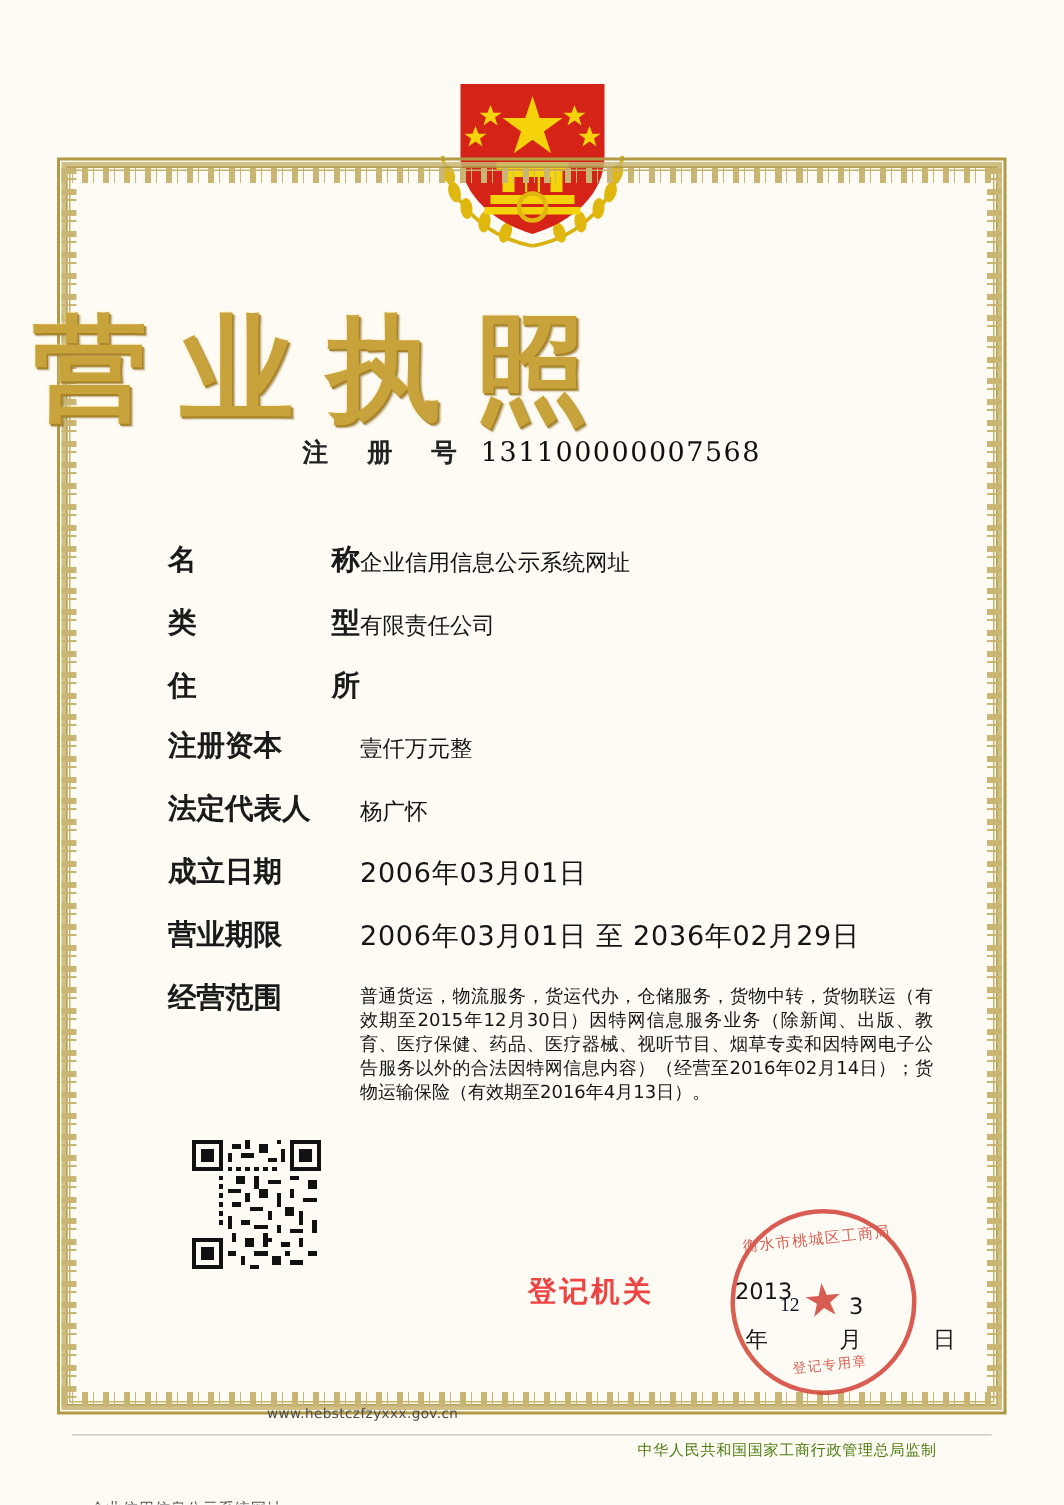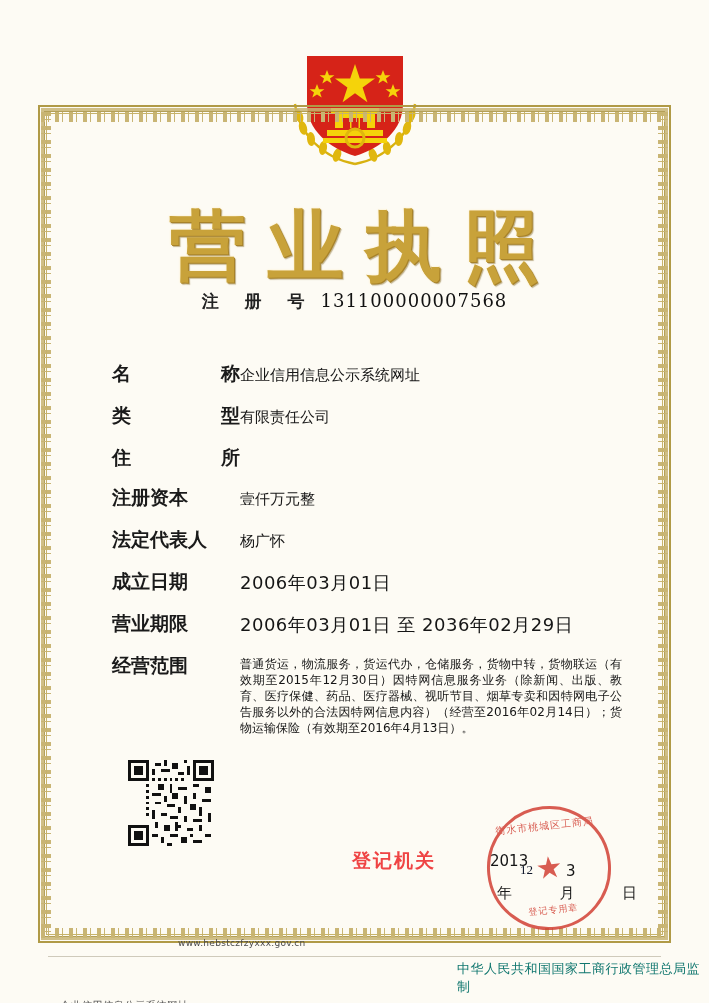--- a/index.html
+++ b/index.html
@@ -96,21 +96,21 @@
     width: 144px;
     height: 132px;
   }
 
   
   .title {
     position: absolute;
     top: 196px;
     left: 0;
     width: 709px;
-    text-align: center;
+    text-align: left;
     font-family: "DejaVu Serif", serif;
     font-size: 76px;
     font-weight: bold;
     letter-spacing: 22px;
     text-indent: 22px;
     color: #c8a23a;
     text-shadow:
       1px 1px 0 #a8832a,
       2px 2px 1px rgba(120,90,20,0.45),
       0 0 2px rgba(255,230,160,0.8);
@@ -292,24 +292,23 @@
     font-size: 10.5px;
     color: #555;
     letter-spacing: 0.2px;
     margin-top: 37px;
   }
   .footer-right {
     position: absolute;
     left: 425px;
     top: 960px;
     font-family: "DejaVu Sans", sans-serif;
-    font-size: 13px;
-    color: #0f766e;
+    font-size: 10px;
+    color: #4d7c0f;
     letter-spacing: 0.5px;
-    margin-left: 32px;
   }
   .footer-rule {
     position: absolute;
     left: 48px;
     top: 956px;
     width: 613px;
     height: 1px;
     background: #cfcabb;
   }
 </style>

